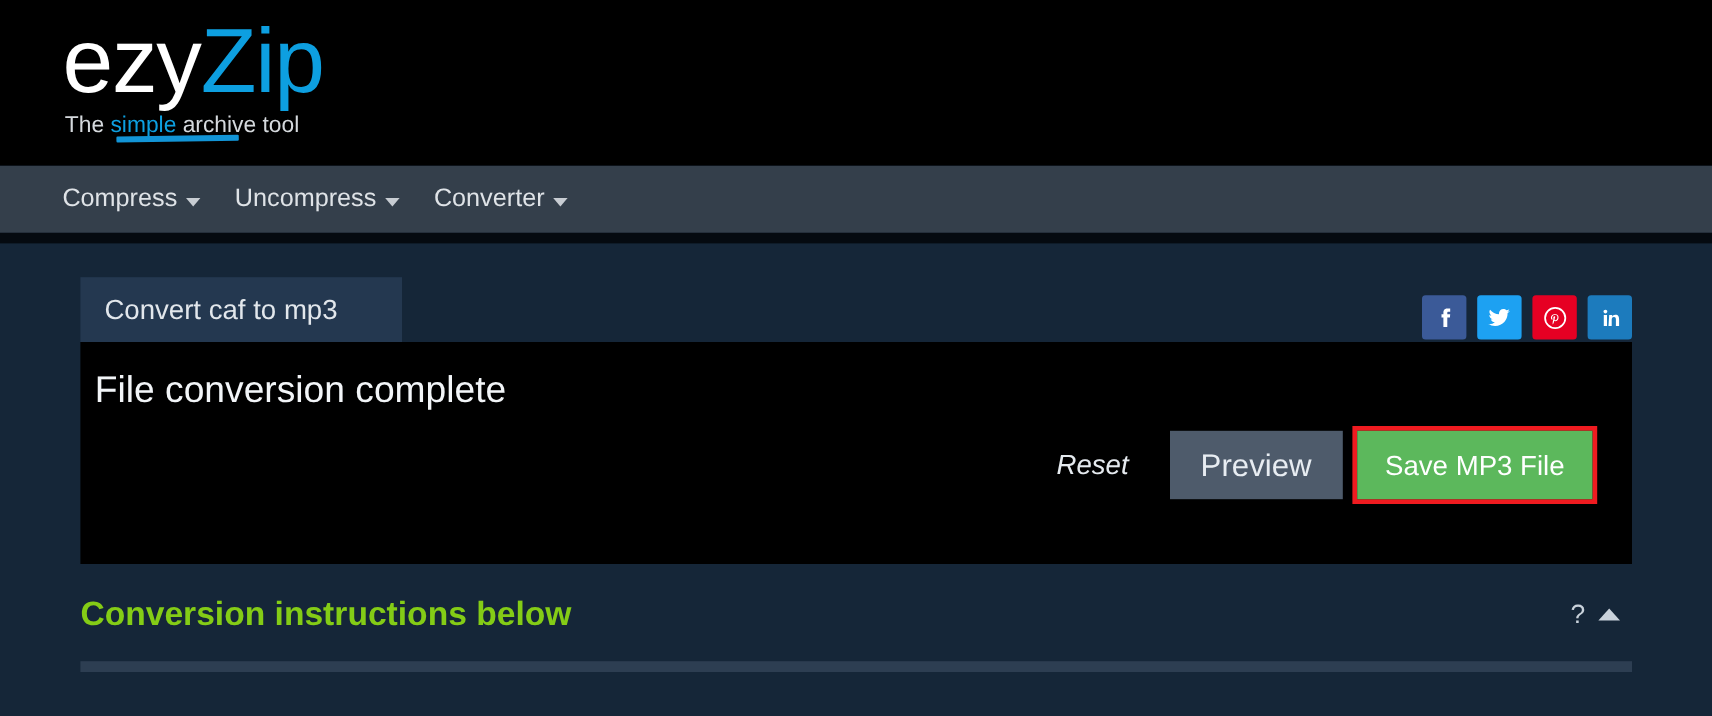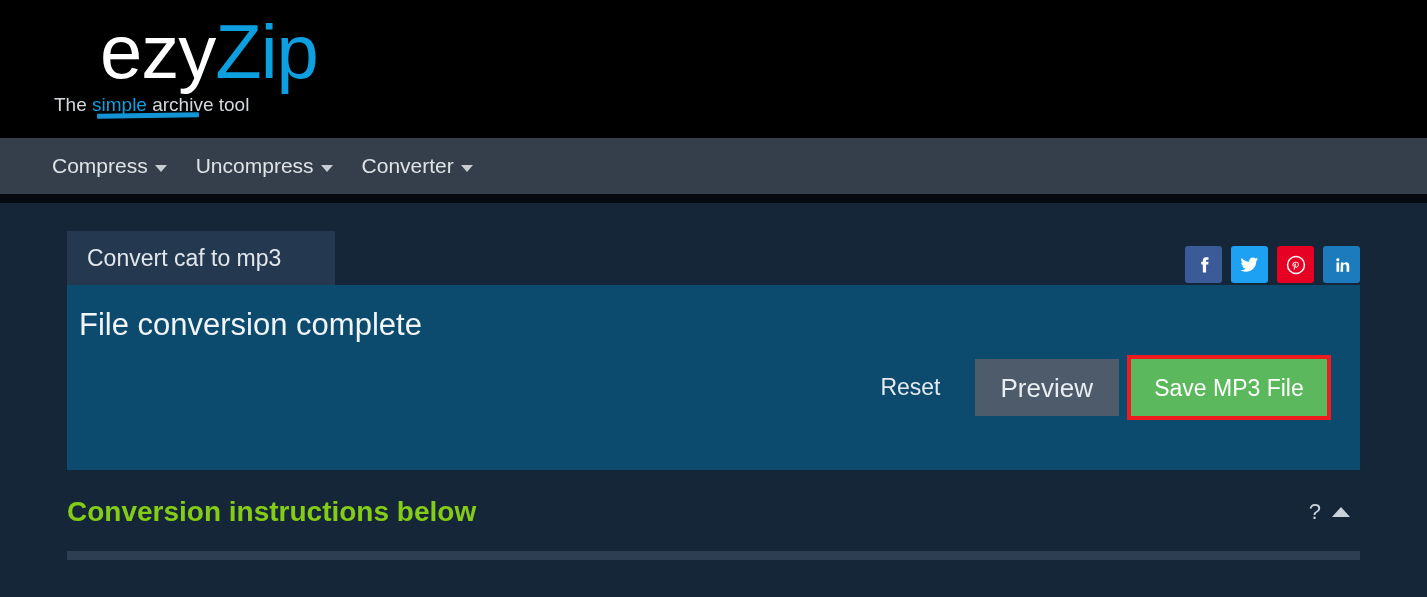--- a/index.html
+++ b/index.html
@@ -29,21 +29,21 @@
     top: 10px;
   }
 
   .logo-wordmark {
     font-size: 76px;
     line-height: 84px;
     font-weight: 400;
     letter-spacing: -1px;
     white-space: nowrap;
   }
-  .logo-ezy { color: #ffffff; margin-left: 48px; }
+  .logo-ezy { color: #ffffff; }
   .logo-zip { color: #0d9fe0; }
 
   .logo-tagline {
     font-size: 19px;
     line-height: 22px;
     color: #d5d9dd;
     white-space: nowrap;
     position: relative;
     padding-left: 2px;
   }
@@ -146,21 +146,21 @@
     height: 37px;
     border-radius: 3px;
     display: flex;
     align-items: center;
     justify-content: center;
     cursor: pointer;
   }
   .social-btn svg { display: block; }
 
   .card-body {
-    background: #0c4a6e;
+    background: #000000;
     padding: 22px 20px 20px 12px;
     min-height: 185px;
     position: relative;
   }
 
   .card-heading {
     color: #f2f5f8;
     font-size: 31px;
     font-weight: 400;
     line-height: 36px;
@@ -185,20 +185,21 @@
 
   .btn-reset {
     color: #e5eaef;
     font-size: 23px;
     background: transparent;
     border: none;
     cursor: pointer;
     padding: 12px 22px;
     font-family: inherit;
     margin-right: 12px;
+    font-style: italic;
   }
 
   .btn-preview {
     background: #4e5b6b;
     color: #e8edf2;
     font-size: 26px;
     border: none;
     cursor: pointer;
     padding: 14px 26px;
     font-family: inherit;

